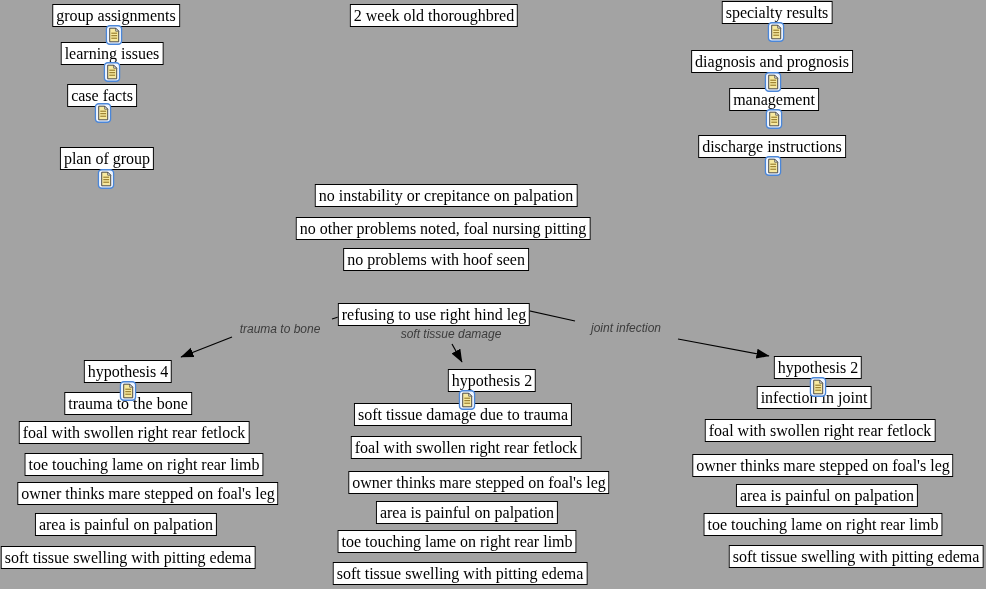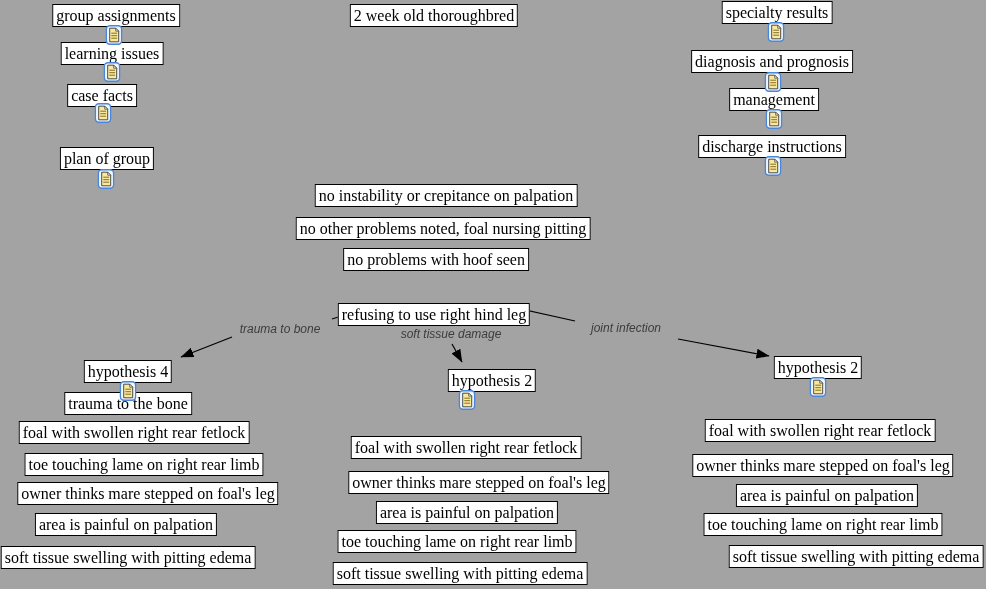--- a/index.html
+++ b/index.html
@@ -47,26 +47,28 @@
     <div class="node" style="left: 436px; top: 248px;">no problems with hoof seen</div>
     <div class="node" style="left: 434px; top: 279px; margin-top: 24px;">refusing to use right hind leg</div>
     <div class="node" style="left: 128px; top: 360px;">hypothesis 4</div>
     <div class="node" style="left: 128px; top: 392px;">trauma to the bone</div>
     <div class="node" style="left: 134px; top: 421px;">foal with swollen right rear fetlock</div>
     <div class="node" style="left: 144px; top: 453px;">toe touching lame on right rear limb</div>
     <div class="node" style="left: 148px; top: 482px;">owner thinks mare stepped on foal's leg</div>
     <div class="node" style="left: 126px; top: 513px;">area is painful on palpation</div>
     <div class="node" style="left: 128px; top: 546px;">soft tissue swelling with pitting edema</div>
     <div class="node" style="left: 492px; top: 369px; text-align: center;">hypothesis 2</div>
+    <div class="node" style="left: 463px; top: 403px;">soft tissue damage due to trauma</div>
     <div class="node" style="left: 466px; top: 436px;">foal with swollen right rear fetlock</div>
     <div class="node" style="left: 479px; top: 471px;">owner thinks mare stepped on foal's leg</div>
     <div class="node" style="left: 467px; top: 501px;">area is painful on palpation</div>
     <div class="node" style="left: 457px; top: 530px;">toe touching lame on right rear limb</div>
     <div class="node" style="left: 460px; top: 562px;">soft tissue swelling with pitting edema</div>
     <div class="node" style="left: 818px; top: 356px;">hypothesis 2</div>
+    <div class="node" style="left: 814px; top: 386px;">infection in joint</div>
     <div class="node" style="left: 820px; top: 419px;">foal with swollen right rear fetlock</div>
     <div class="node" style="left: 823px; top: 454px;">owner thinks mare stepped on foal's leg</div>
     <div class="node" style="left: 827px; top: 484px;">area is painful on palpation</div>
     <div class="node" style="left: 823px; top: 513px;">toe touching lame on right rear limb</div>
     <div class="node" style="left: 856px; top: 545px;">soft tissue swelling with pitting edema</div>
     <div class="link-label" style="left: 280px; top: 329px;">trauma to bone</div>
     <div class="link-label" style="left: 451px; top: 334px;">soft tissue damage</div>
     <div class="link-label" style="left: 626px; top: 328px;">joint infection</div>
     <div class="res-icon" style="left: 114px; top: 35px;">
   <svg width="17" height="20" viewBox="0 0 17 20" xmlns="http://www.w3.org/2000/svg">

